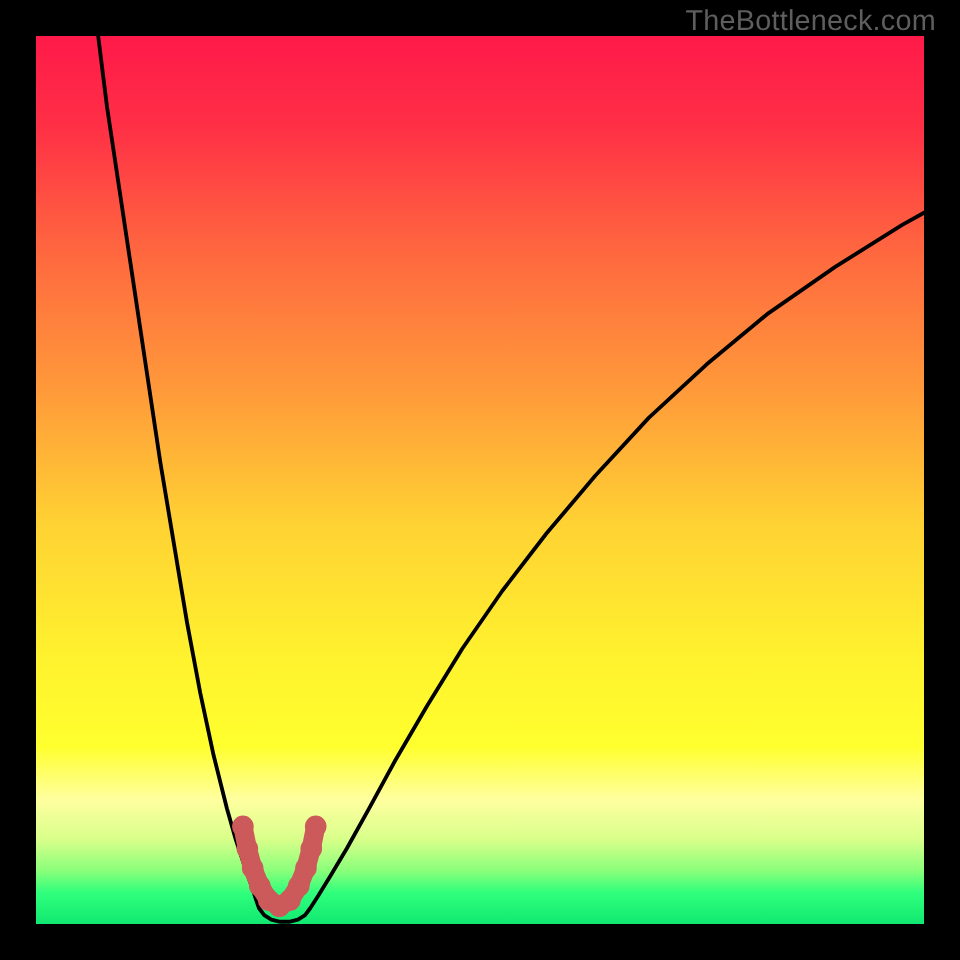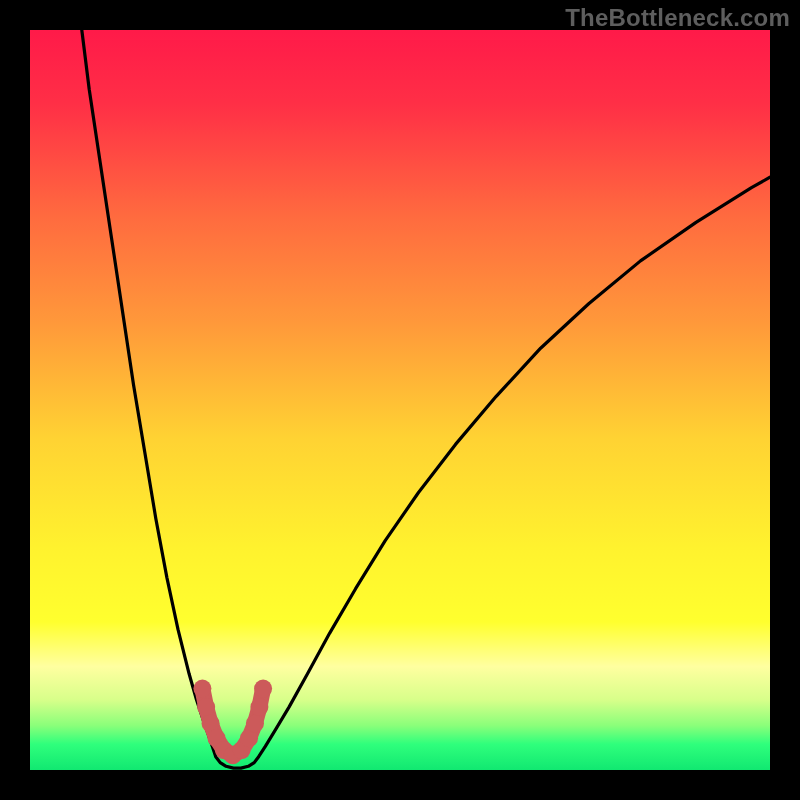--- a/index.html
+++ b/index.html
@@ -20,24 +20,24 @@
     position: absolute;
     left: 30px;
     top: 30px;
     width: 740px;
     height: 740px;
     overflow: hidden;
   }
   .watermark {
     position: absolute;
     top: 4px;
-    right: 10px;
+    right: 20px;
     color: #5e5e5e;
     font-size: 24px;
-    font-weight: 700;
+    font-weight: 400;
     letter-spacing: 0.2px;
     z-index: 10;
     user-select: none;
     margin-left: 40px;
   }
   svg.curve {
     position: absolute;
     inset: 0;
     z-index: 5;
   }

